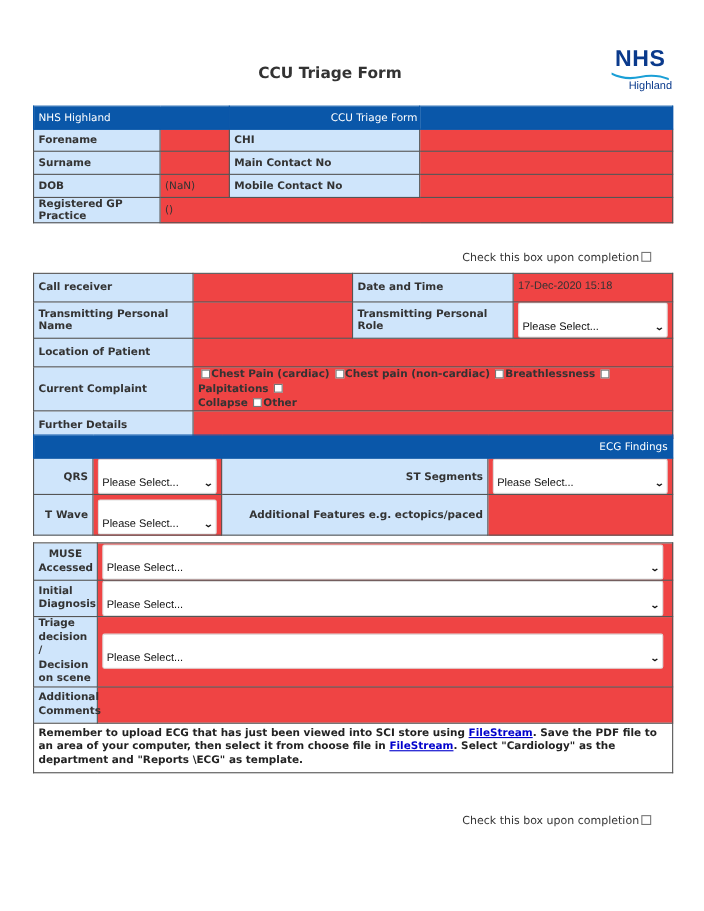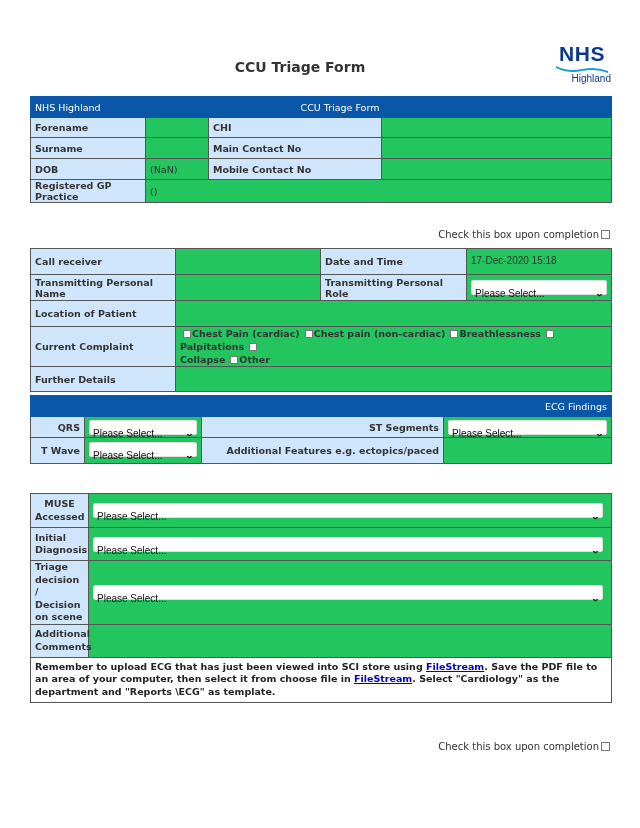--- a/index.html
+++ b/index.html
@@ -5,28 +5,28 @@
   * { box-sizing: border-box; }
   body { margin: 0; background: #ffffff; font-family: "DejaVu Sans", sans-serif; color: #222; width: 640px; height: 828px; position: relative; overflow: hidden; }
   .page-title { position: absolute; left: 0; width: 600px; top: 59px; text-align: center; font-size: 14px; font-weight: bold; color: #333; }
   .logo { position: absolute; left: 553px; top: 44px; width: 58px; text-align: center; }
   .logo .nhs { font-family: "Liberation Sans", sans-serif; font-weight: bold; font-size: 21px; color: #0a3a8c; letter-spacing: 0.5px; line-height: 20px; }
   .logo svg { display: block; margin: 1px auto 0; }
   .logo .hl { font-family: "Liberation Sans", sans-serif; font-size: 10px; color: #0a3a8c; line-height: 11px; text-align: right; }
   table { border-collapse: collapse; position: absolute; left: 30px; width: 581px; table-layout: fixed; }
   td { border: 1px solid #555; font-size: 9.5px; padding: 0 4px; vertical-align: middle; }
   td.lbl { background: #cfe5fb; font-weight: bold; color: #333; }
-  td.val { background: #22c55e; color: #333; }
+  td.val { background: #ef4444; color: #333; }
   tr.hdr td { background: #0a57a9; color: #fff; font-weight: normal; border-color: #0a57a9; height: 21px; }
   tr.hdr td + td { border-left: 1px solid #4a82c4; }
-  .sel { display: flex; justify-content: space-between; align-items: center; border: 1px solid #ddd; background: #fff; height: 15px; padding: 12px 3px 0 3px; font-family: "Liberation Sans", sans-serif; font-size: 10px; color: #111; border-radius: 2px; }
+  .sel { display: flex; justify-content: space-between; align-items: center; border: 1px solid #ddd; background: #fff; height: 32px; padding: 12px 3px 0 3px; font-family: "Liberation Sans", sans-serif; font-size: 10px; color: #111; border-radius: 2px; }
   .chev { font-size: 8px; font-weight: bold; transform: scaleX(1.4); }
   .cb { display: inline-block; width: 8px; height: 8px; border: 1px solid #777; vertical-align: -1px; margin-right: 1px; background: #fff; }
   .cbl { font-weight: bold; margin-right: 5px; color: #333; }
-  .check-note { position: absolute; right: 30px; font-size: 10px; color: #333; }
+  .check-note { position: absolute; right: 48px; font-size: 10px; color: #333; }
   .check-note .cb { width: 9px; height: 9px; margin-left: 2px; margin-right: 0; }
   .note { font-weight: bold; font-size: 9.5px; line-height: 12.5px; padding: 3px 4px 4px; color: #222; }
   .note a { color: #0000cc; text-decoration: underline; }
 </style>
 </head>
 <body>
 
 <div class="page-title">CCU Triage Form</div>
 
 <div class="logo">

